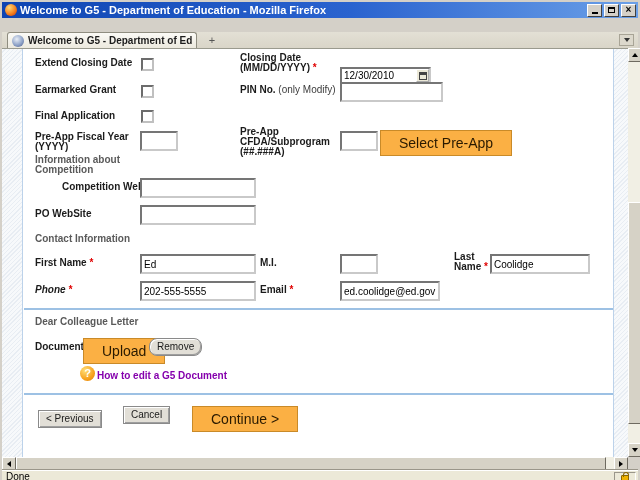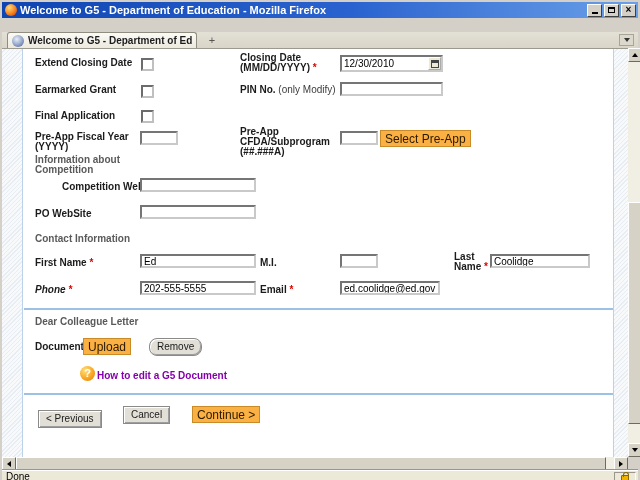--- a/index.html
+++ b/index.html
@@ -52,37 +52,37 @@
   .stripe { position:absolute; top:0; bottom:0;
     background:repeating-linear-gradient(135deg,#f7f9fb 0 2px,#e8edf3 2px 3px); }
   .stripe.left { left:0; width:21px; border-right:1px solid #bcd2ea; }
   .stripe.right { left:611px; width:15px; border-left:1px solid #bcd2ea; }
 
   .lbl { position:absolute; font-size:10px; font-weight:bold; color:#1b1b1b; line-height:10px; }
   .lbl .note { font-weight:normal; color:#3c3c3c; }
   .hd { position:absolute; font-size:10px; font-weight:bold; color:#5a5a5a; line-height:10px; }
   .req { color:#e00000; font-weight:bold; }
 
-  .tin { position:absolute; height:14px; border:2px inset #c9c9c9; background:#fff;
+  .tin { position:absolute; height:20px; border:2px inset #c9c9c9; background:#fff;
     font-family:"Liberation Sans",sans-serif; font-size:10px; color:#000; padding:0 2px; }
   .cb { position:absolute; width:13px; height:13px; appearance:none; -webkit-appearance:none;
     background:#fff; border:2px inset #c0c0c0; }
 
-  .date-wrap { position:absolute; left:338px; top:6px; width:103px; height:17px;
+  .date-wrap { position:absolute; left:338px; top:18px; width:91px; height:17px;
     border:2px inset #c9c9c9; background:#fff; display:flex; align-items:center; }
   .date-wrap input { border:none; outline:none; flex:1 1 auto; width:70px;
     font-family:"Liberation Sans",sans-serif; font-size:10px; padding:0 2px; }
   .cal-btn { width:13px; height:13px; background:#ece9d8; border:1px outset #fff;
     display:flex; align-items:center; justify-content:center; flex:0 0 auto; margin-right:0; }
   .cal-glyph { width:8px; height:8px; border:1px solid #444;
     background:linear-gradient(#444 0 2px, transparent 2px); }
 
   .btn-orange { position:absolute; background:#fbb044; border:1px solid #c98a28;
-    font-family:"Liberation Sans",sans-serif; font-size:12px; color:#2a1a00;
-    height:17px; padding:0 4px; line-height:16px; }
+    font-family:"Liberation Sans",sans-serif; font-size:14px; color:#2a1a00;
+    height:26px; padding:0 18px; line-height:16px; }
   .btn-gray { position:absolute; background:#e2dfd7; border:1px solid #8a8a8a;
     box-shadow:inset 1px 1px 0 #fff, inset -1px -1px 0 #9e9e9e;
     font-family:"Liberation Sans",sans-serif; font-size:10px; color:#1a1a1a;
     height:18px; padding:0 7px; line-height:16px; }
 
   .divider { position:absolute; left:22px; width:589px; height:2px; background:#9dc1e4; }
 
   .help-icon { position:absolute; left:78px; top:317px; width:15px; height:15px; border-radius:50%;
     background:radial-gradient(circle at 35% 30%, #ffe07a, #f7a11d 60%, #df7c00 100%);
     color:#fff; font-size:11px; font-weight:bold; text-align:center; line-height:15px; }

